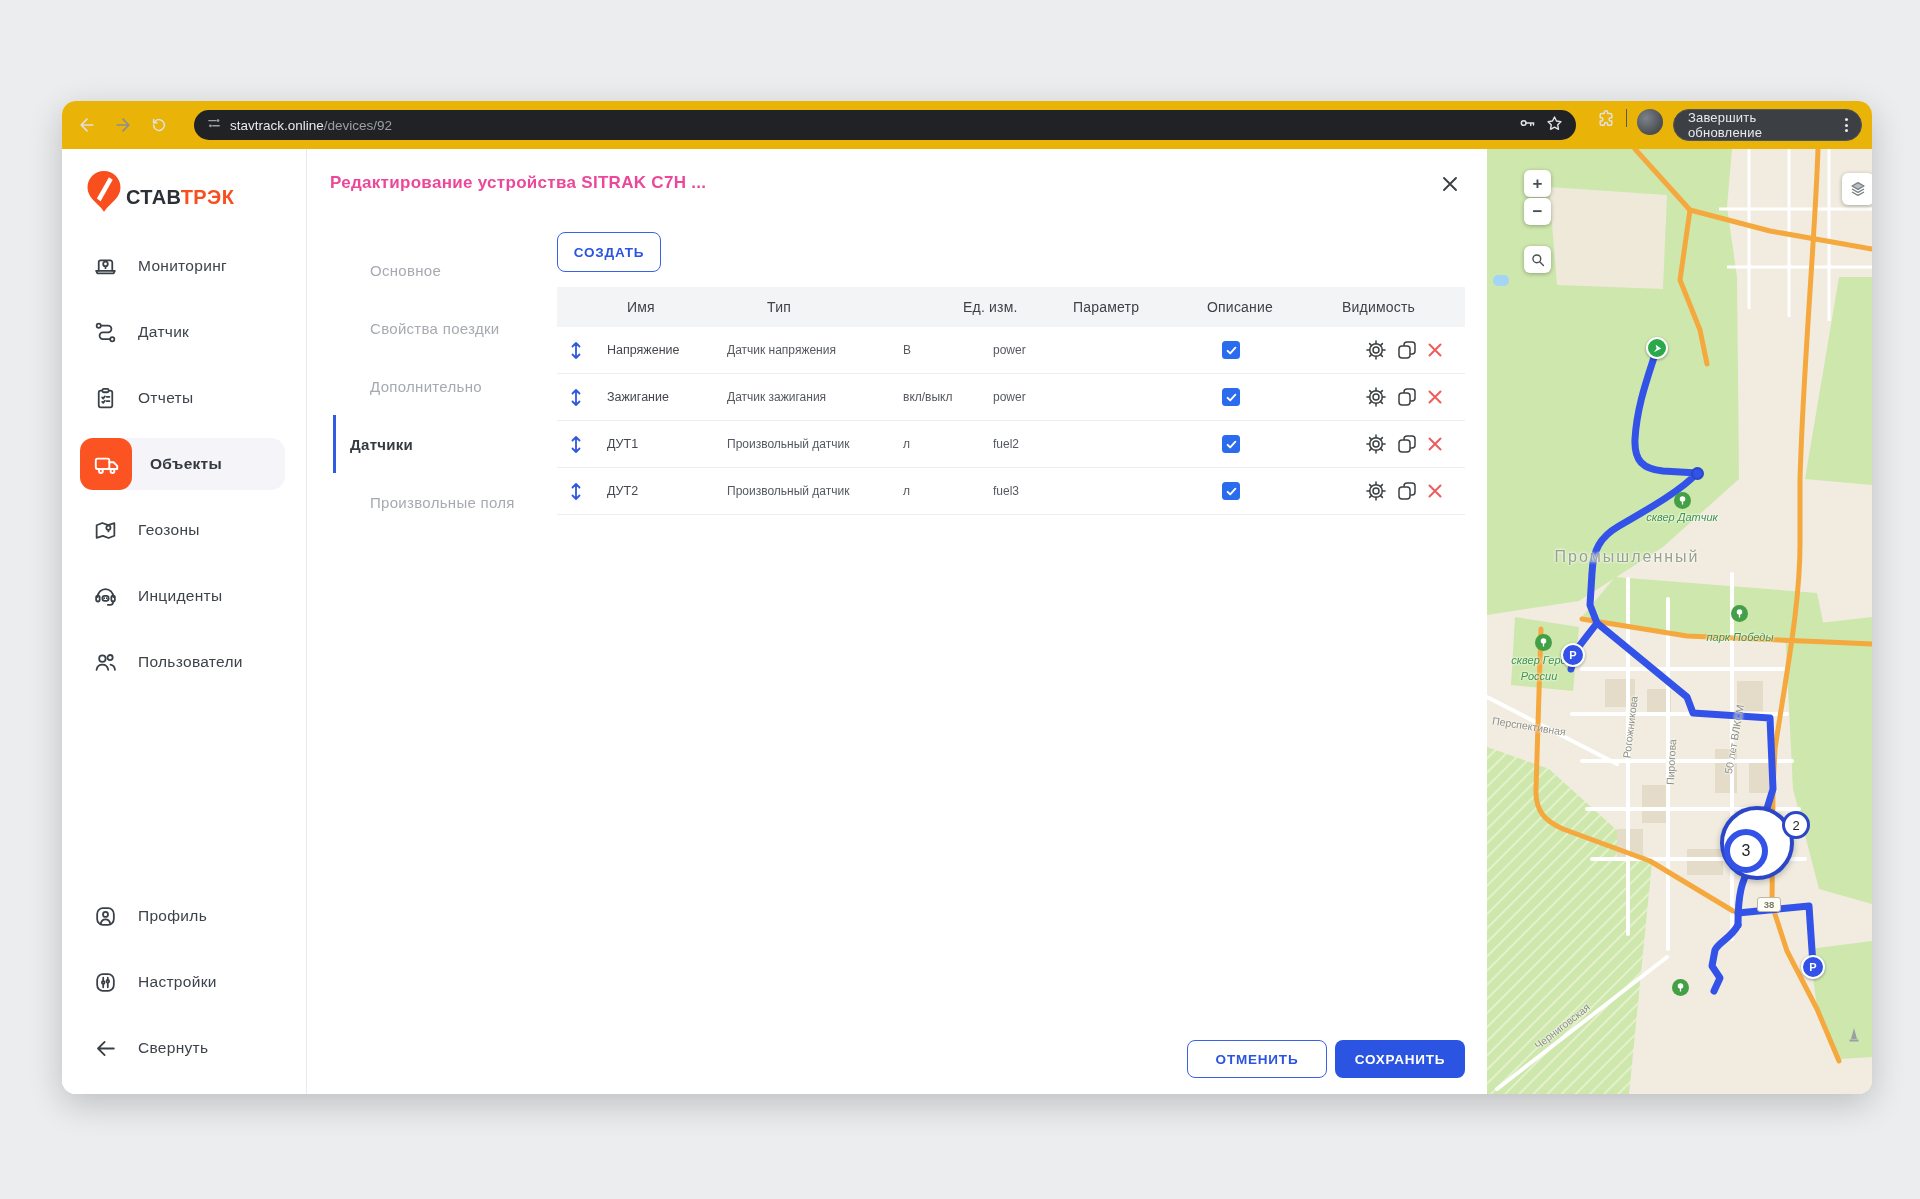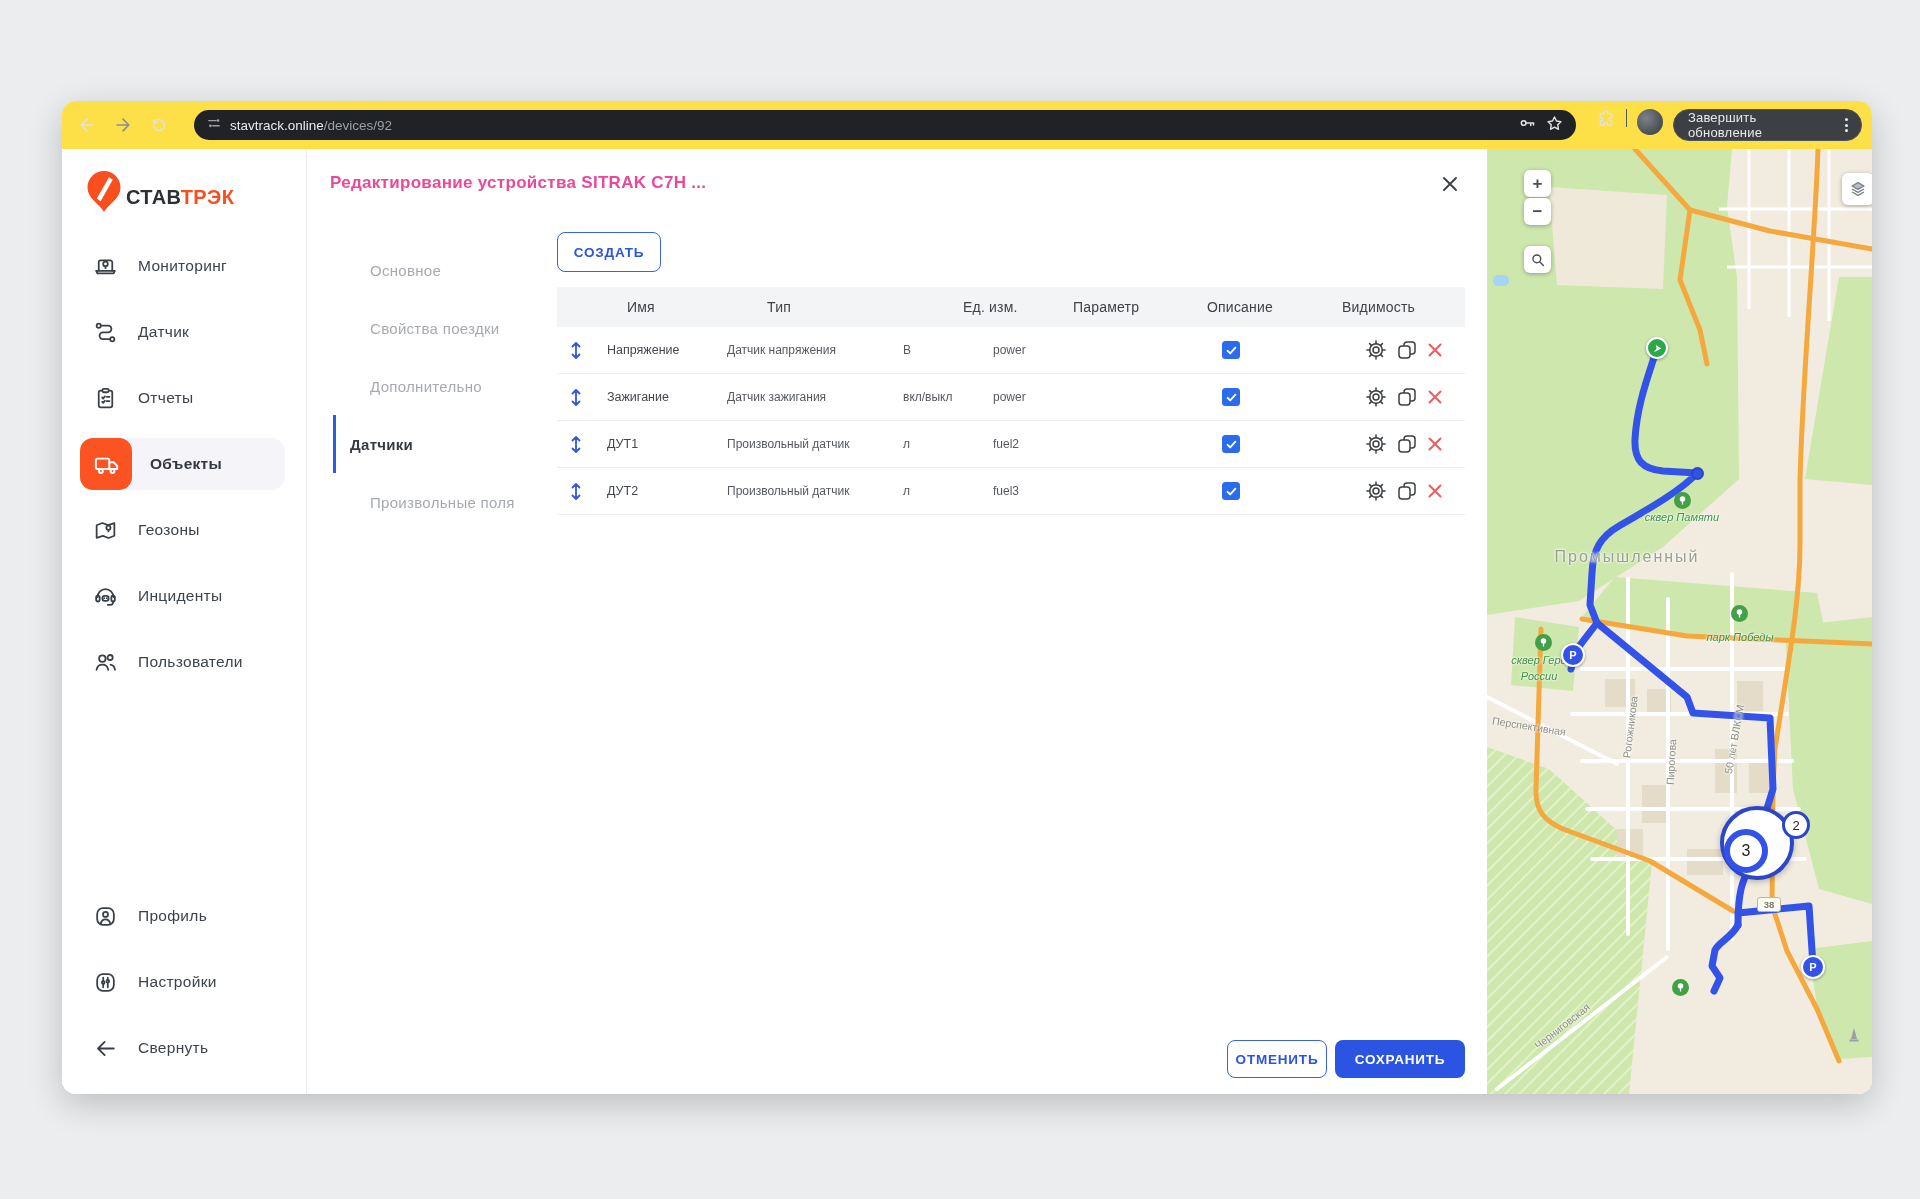--- a/index.html
+++ b/index.html
@@ -5,21 +5,21 @@
   * { margin:0; padding:0; box-sizing:border-box; }
   html,body { width:1920px; height:1199px; overflow:hidden; }
   body { background:#ecedef; font-family:"Liberation Sans", sans-serif; position:relative; }
 
   
   .window { position:absolute; left:62px; top:101px; width:1810px; height:993px;
             border-radius:14px; overflow:hidden; background:#fff;
             box-shadow:0 10px 34px rgba(0,0,0,.20); }
 
   
-  .toolbar { height:48px; background:#fde047; display:flex; align-items:center; padding:0 10px 0 10px; gap:6px; }
+  .toolbar { height:48px; background:#eab308; display:flex; align-items:center; padding:0 10px 0 10px; gap:6px; }
   .tb-btn { width:30px; height:30px; border-radius:50%; display:flex; align-items:center; justify-content:center; flex:0 0 auto; }
   .urlbar { height:30px; background:#202226; border-radius:15px; flex:0 0 auto; width:1382px;
             display:flex; align-items:center; padding:0 12px; gap:8px; margin-left:14px; }
   .url-text { font-size:13.5px; color:#e8eaed; white-space:nowrap; }
   .url-text .path { color:#9aa0a6; }
   .urlbar .spacer { flex:1; }
   .tb-right { display:flex; align-items:flex-start; gap:10px; margin-left:14px; }
   .tb-sep { width:1px; height:18px; background:#55585c; }
   .avatar { width:26px; height:26px; border-radius:50%;
             background:radial-gradient(circle at 35% 35%, #7d828a, #4a4d52 70%); }
@@ -69,21 +69,21 @@
   .cell-sort { display:flex; justify-content:center; padding-left:0 !important; }
   .cell-name { font-size:12.5px; color:#43474d; }
   .cell-dim  { font-size:12px; color:#55595f; }
   .checkbox { width:18px; height:18px; background:#2b6bed; border-radius:3.5px; display:flex; align-items:center; justify-content:center; }
   .cell-actions { display:flex; align-items:center; gap:9px; }
   .iconbtn { display:flex; align-items:center; justify-content:center; cursor:pointer; }
 
   .modal-footer { position:absolute; right:22px; bottom:16px; display:flex; gap:8px; }
   .btn { height:38px; border-radius:8px; font-size:13.5px; font-weight:700; letter-spacing:.8px;
          display:flex; align-items:center; justify-content:center; cursor:pointer; }
-  .btn-outline { width:100px; border:1.5px solid #3a62e8; color:#2b54e2; background:#fff; }
+  .btn-outline { width:140px; border:1.5px solid #3a62e8; color:#2b54e2; background:#fff; }
   .btn-solid { width:130px; background:#2b54e2; color:#fff; border:none; }
 
   
   .map { width:385px; height:945px; position:relative; overflow:hidden; background:#f1ecdf; flex:0 0 auto; }
   .map svg.base { position:absolute; left:0; top:0; }
   .map-label { position:absolute; transform:translate(-50%,-50%); white-space:nowrap; text-shadow:0 0 3px #fff,0 0 3px #fff; }
   .lbl-green { color:#3e9549; font-style:italic; font-size:11px; }
   .lbl-district { color:#9aa18f; font-size:16px; letter-spacing:2px; }
   .lbl-street { color:#8f8f86; font-size:10.5px; }
   .map-ctl { position:absolute; width:27px; height:27px; background:#fff; border-radius:6px;
@@ -559,21 +559,21 @@
 
         <g stroke="#3353e8" stroke-width="7" fill="none" stroke-linecap="round" stroke-linejoin="round">
           <path d="M170 199 C162 225 150 255 148 290 C147 312 156 320 176 322 L210 324 C196 340 165 358 132 377 C113 388 106 401 105 424 L103 456 110 474 L200 548 206 564 L283 569 286 640 278 666"></path>
           <path d="M110 474 C104 482 96 492 88 503 L84 520"></path>
           <path d="M263 718 C255 732 251 744 251 776"></path>
           <path d="M251 764 L322 757 326 816"></path>
           <path d="M251 776 C244 789 232 793 228 801 L225 817 233 829 227 842"></path>
         </g>
       </svg>
 
-      <span class="map-label lbl-green" style="left:195px; top:368px;">сквер Памяти</span>
+      <span class="map-label lbl-green" style="left:195px; top:368px;">сквер Датчик</span>
       <span class="map-label lbl-district" style="left:140px; top:408px;">Промышленный</span>
       <span class="map-label lbl-green" style="left:253px; top:488px;">парк Победы</span>
       <span class="map-label lbl-green" style="left:52px; top:511px;">сквер Геро</span>
       <span class="map-label lbl-green" style="left:52px; top:527px;">России</span>
       <span class="map-label lbl-street" style="left:42px; top:577px; transform:translate(-50%,-50%) rotate(9deg);">Перспективная</span>
       <span class="map-label lbl-street" style="left:143px; top:578px; transform:translate(-50%,-50%) rotate(-83deg);">Рогожникова</span>
       <span class="map-label lbl-street" style="left:184px; top:613px; transform:translate(-50%,-50%) rotate(-87deg);">Пирогова</span>
       <span class="map-label lbl-street" style="left:247px; top:590px; transform:translate(-50%,-50%) rotate(-80deg);">50 лет ВЛКСМ</span>
       <span class="map-label lbl-street" style="left:75px; top:877px; transform:translate(-50%,-50%) rotate(-38deg);">Черниговская</span>
 

